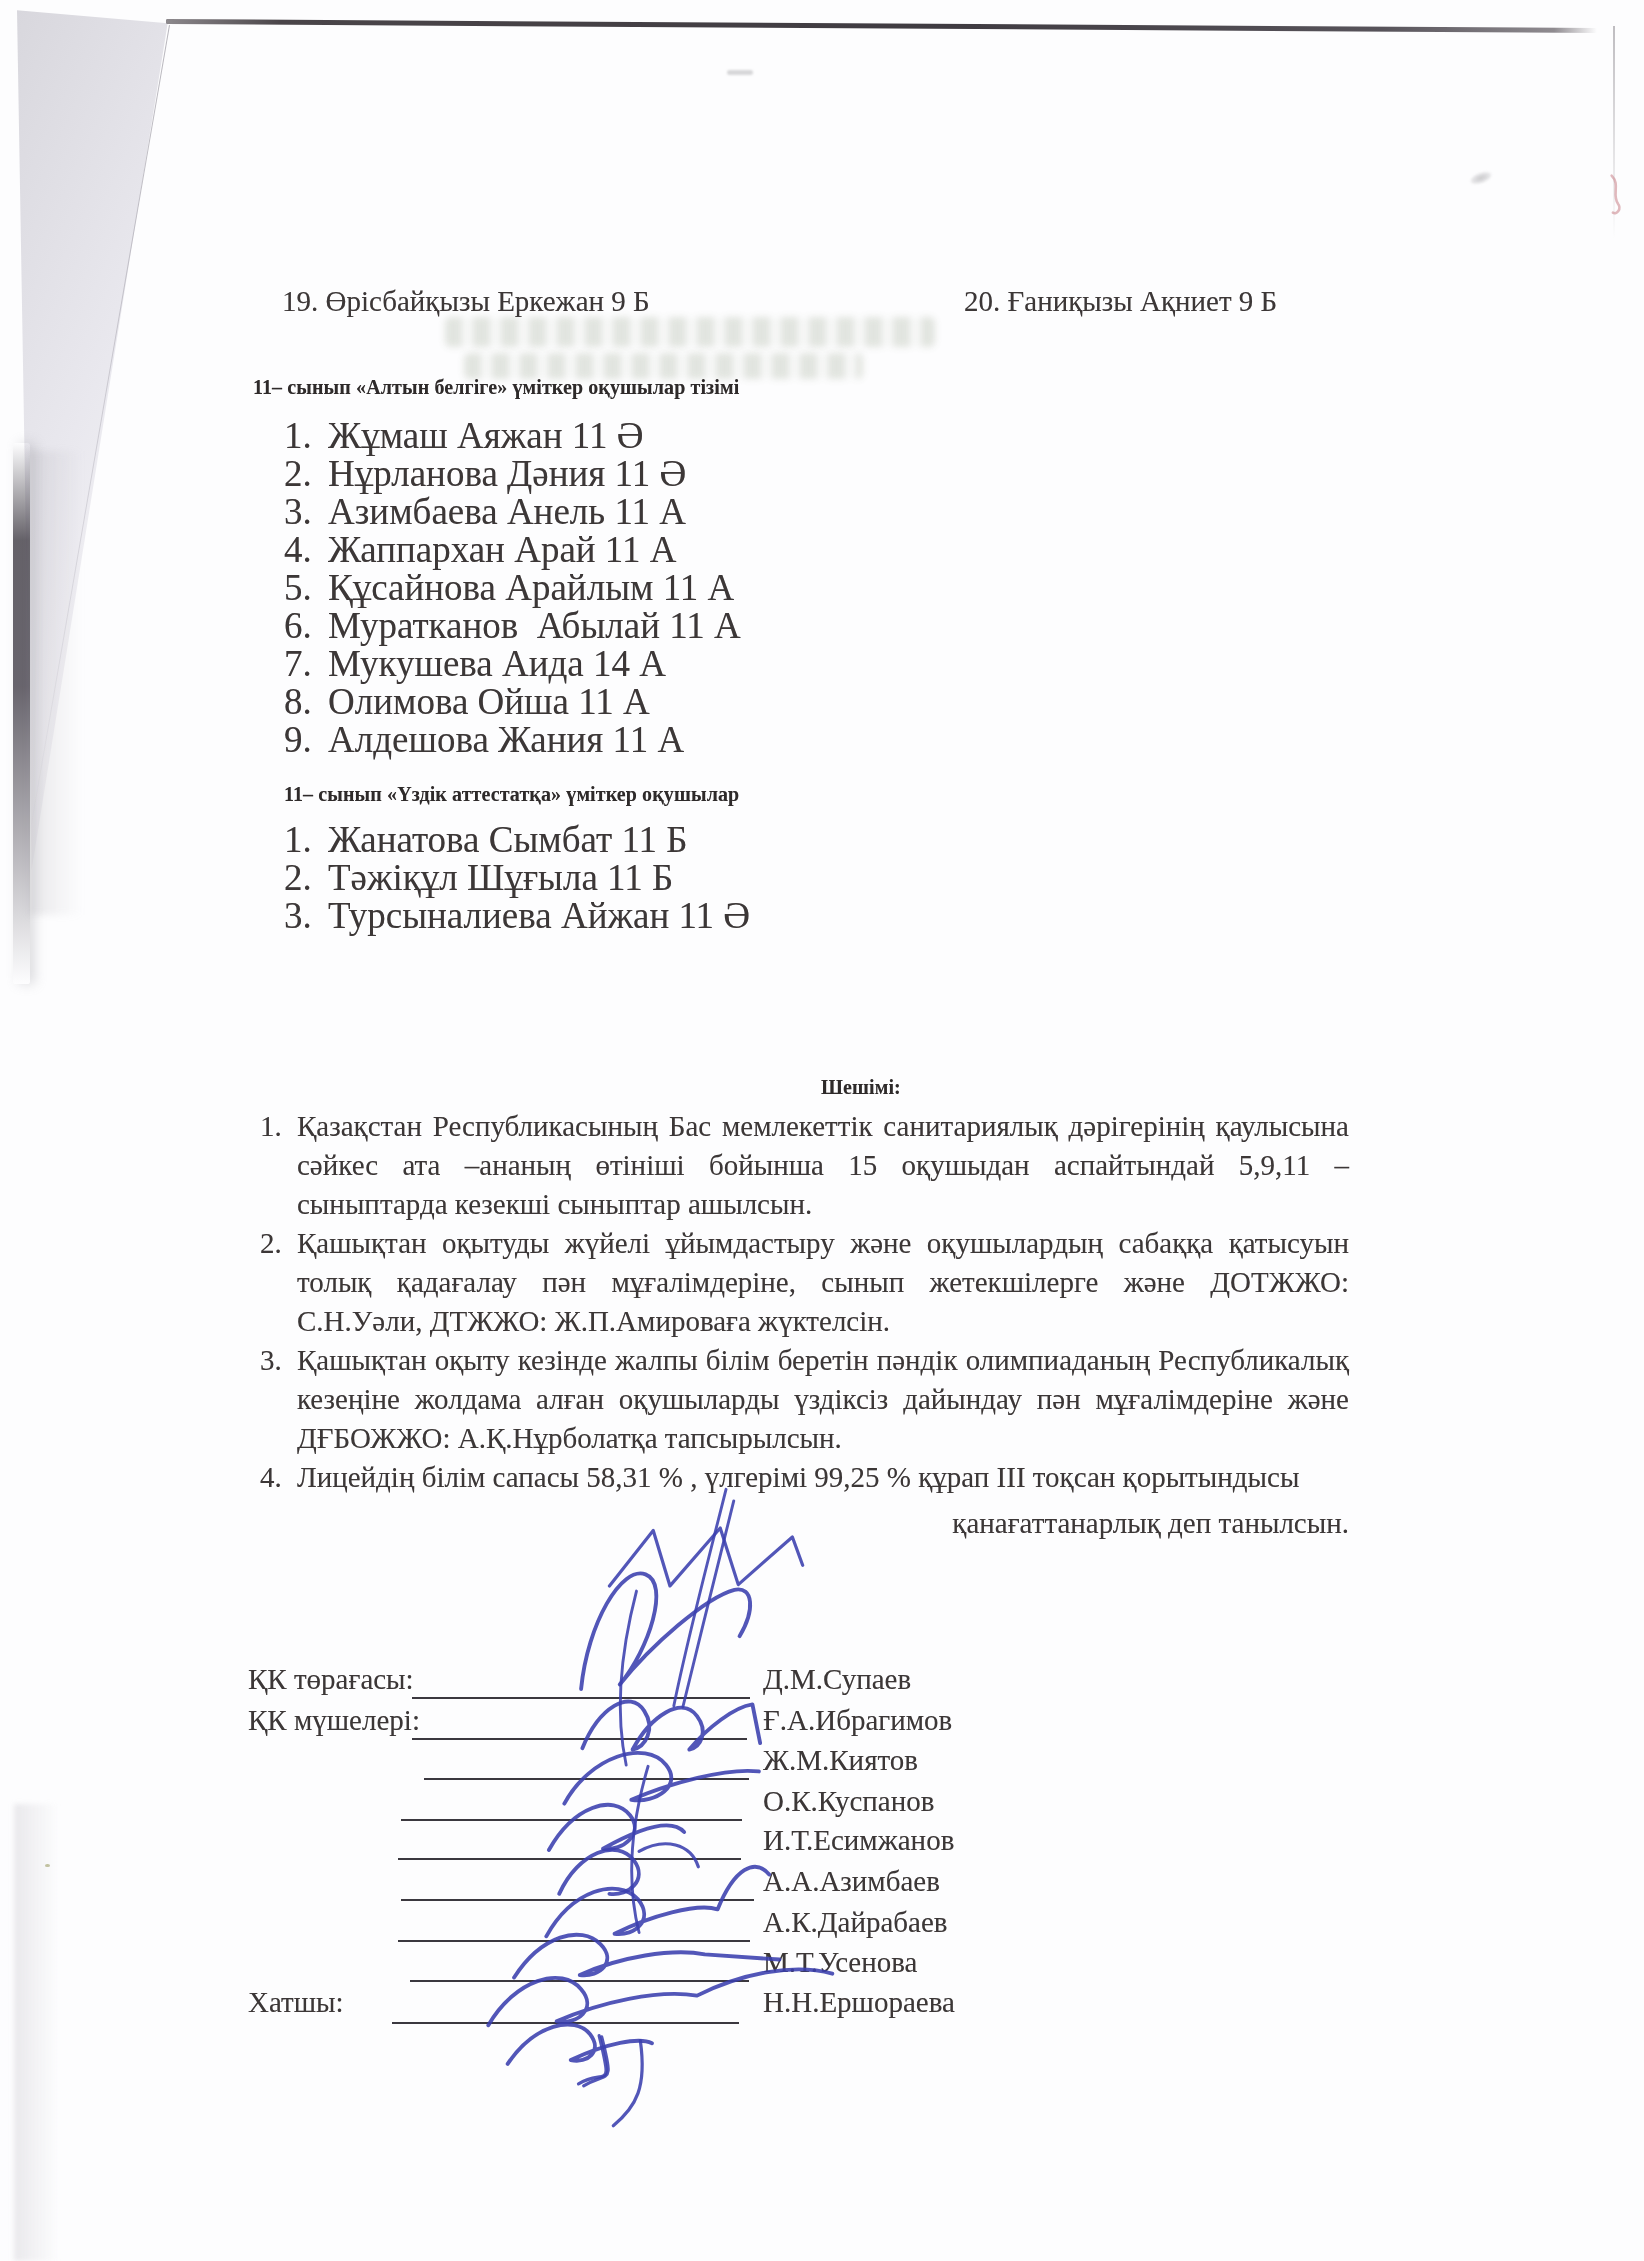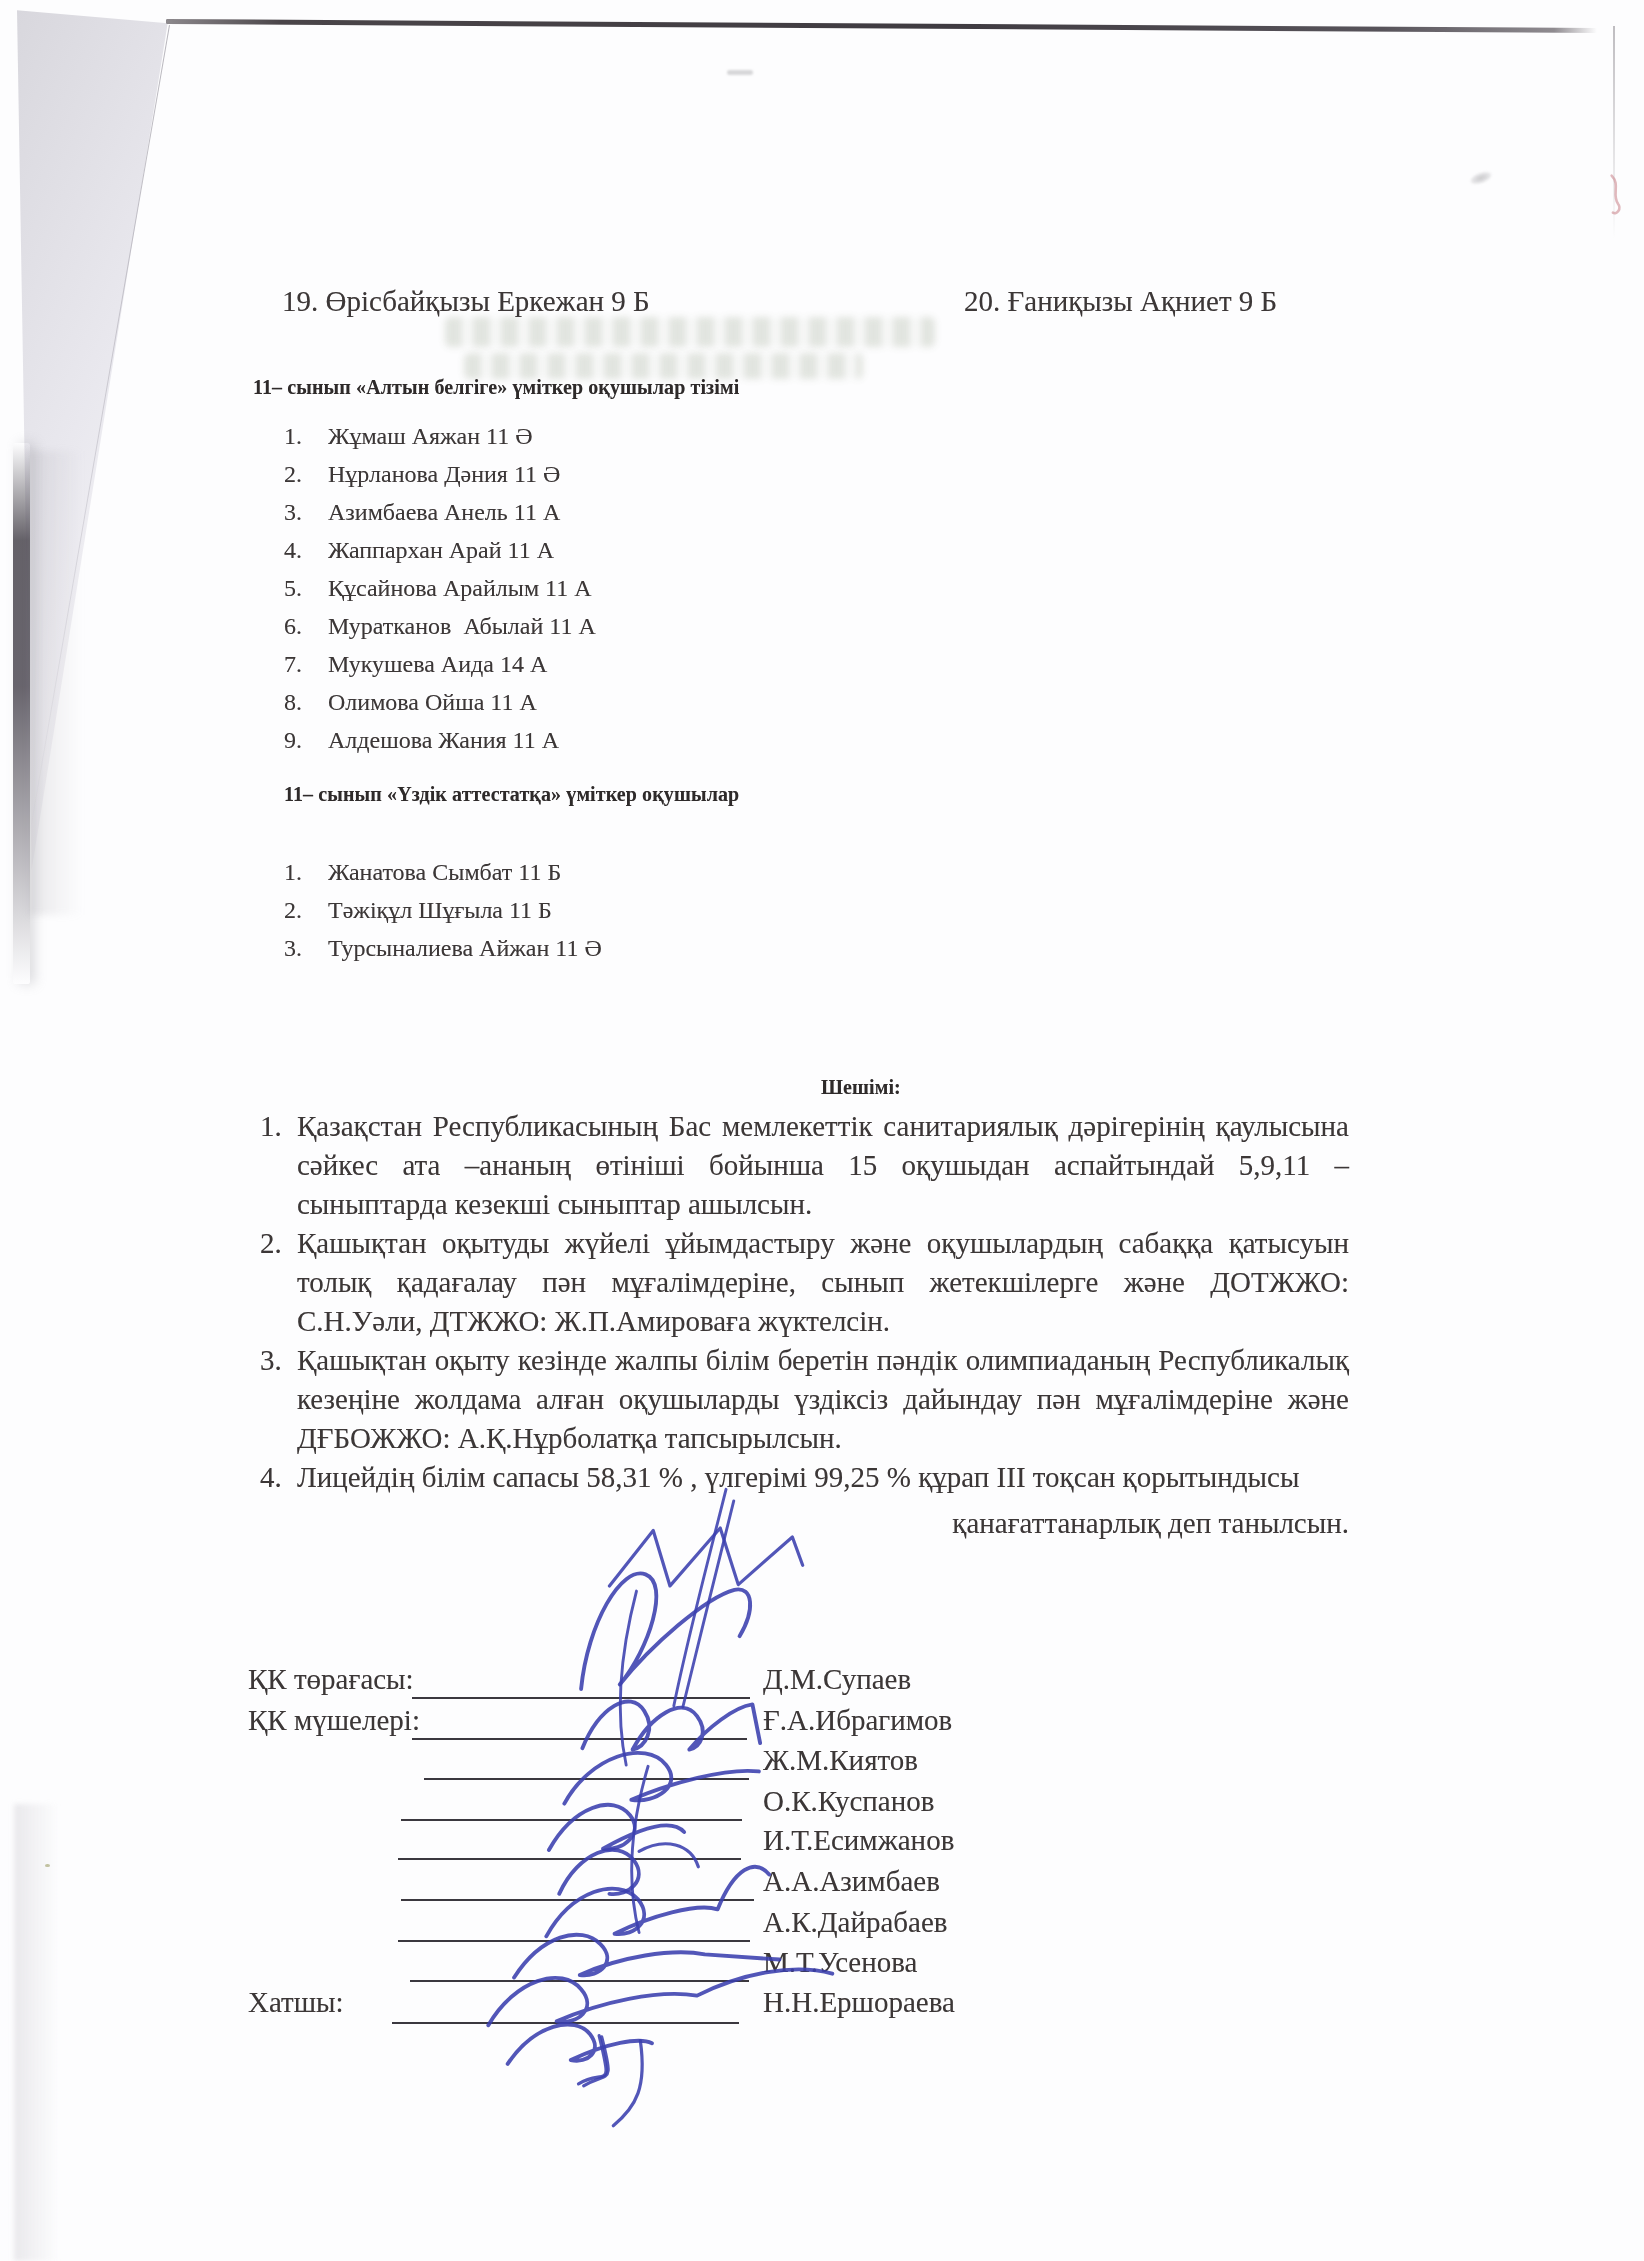--- a/index.html
+++ b/index.html
@@ -74,25 +74,25 @@
   .top-row{position:absolute;top:285px;left:0;width:100%;font-size:29px;}
   .top-row span{position:absolute;white-space:pre;}
   .t19{left:282px;}
   .t20{left:964px;}
 
   h2{position:absolute;margin:0;font-size:20px;font-weight:bold;color:#2e2a2a;white-space:nowrap;letter-spacing:0.1px;}
   #h-gold{left:253px;top:376px;}
   #h-att{left:284px;top:783px;}
   #h-dec{left:821px;top:1076px;}
 
-  .list{position:absolute;font-size:24px;}
+  .list{position:absolute;font-size:37px;}
   .list .li{line-height:38px;white-space:pre;}
   .list .num{display:inline-block;width:44px;}
   #list-gold{left:284px;top:417px;}
-  #list-att{left:284px;top:821px;margin-top:32px;}
+  #list-att{left:284px;top:821px;}
 
   .decision{
     position:absolute;left:260px;top:1107px;width:1089px;
     font-size:29px;line-height:39px;text-align:justify;
   }
   .dec{padding-left:37px;text-indent:-37px;}
   .dec .num{display:inline-block;width:37px;text-indent:0;}
   .dec-cont{padding-left:75px;margin-top:7px;text-align:right;}
 
   

